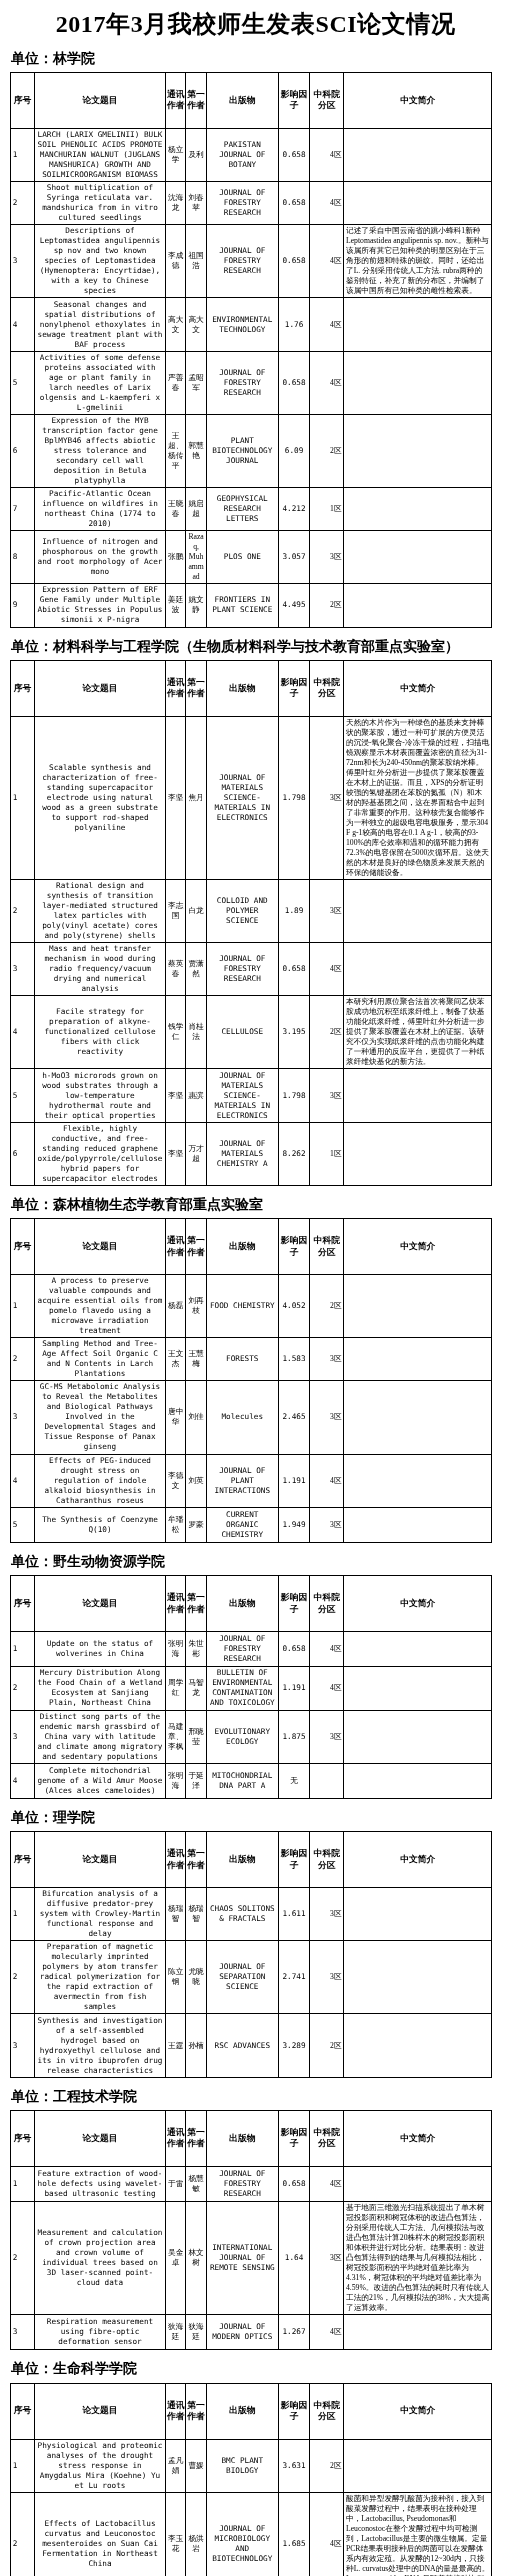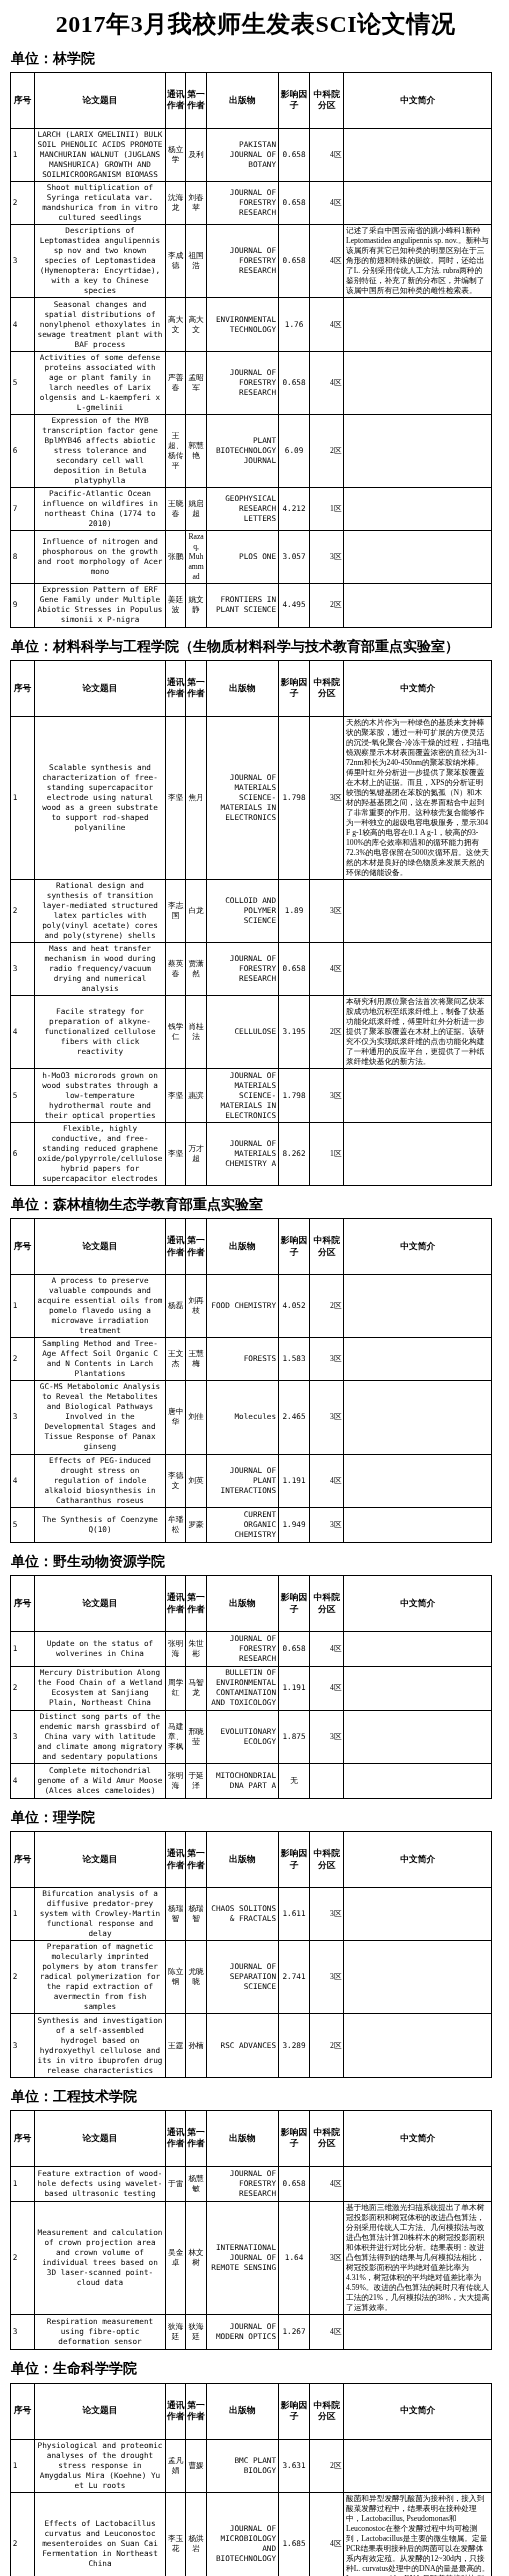--- a/index.html
+++ b/index.html
@@ -33,21 +33,21 @@
   col.c-ca{width:20.4px;}
   col.c-fa{width:20.4px;}
   col.c-pub{width:72px;}
   col.c-if{width:31.5px;}
   col.c-div{width:34px;}
   col.c-sum{width:148px;}
   td.cell-index{text-align:left;font-size:7.7px;}
   td.cell-title{text-align:center;}
   td.cell-auth{text-align:center;padding:1.1px 0.6px;
     font-family:"Liberation Serif","DejaVu Serif",serif;font-size:8.3px;}
-  td.cell-pub{text-align:right;}
+  td.cell-pub{text-align:center;}
   td.cell-if{text-align:center;}
   td.cell-div{text-align:right;font-family:"Liberation Serif","DejaVu Serif",serif;font-size:8.3px;}
   td.cell-sum{text-align:left;vertical-align:top;
     font-family:"Liberation Serif","DejaVu Serif",serif;font-size:8.3px;position:relative;}
   tr.paper-row{min-height:33px;}
   tr.paper-row td{height:32px;}
   td.cell-index{position:relative;}
 </style>
 </head>
 <body>

